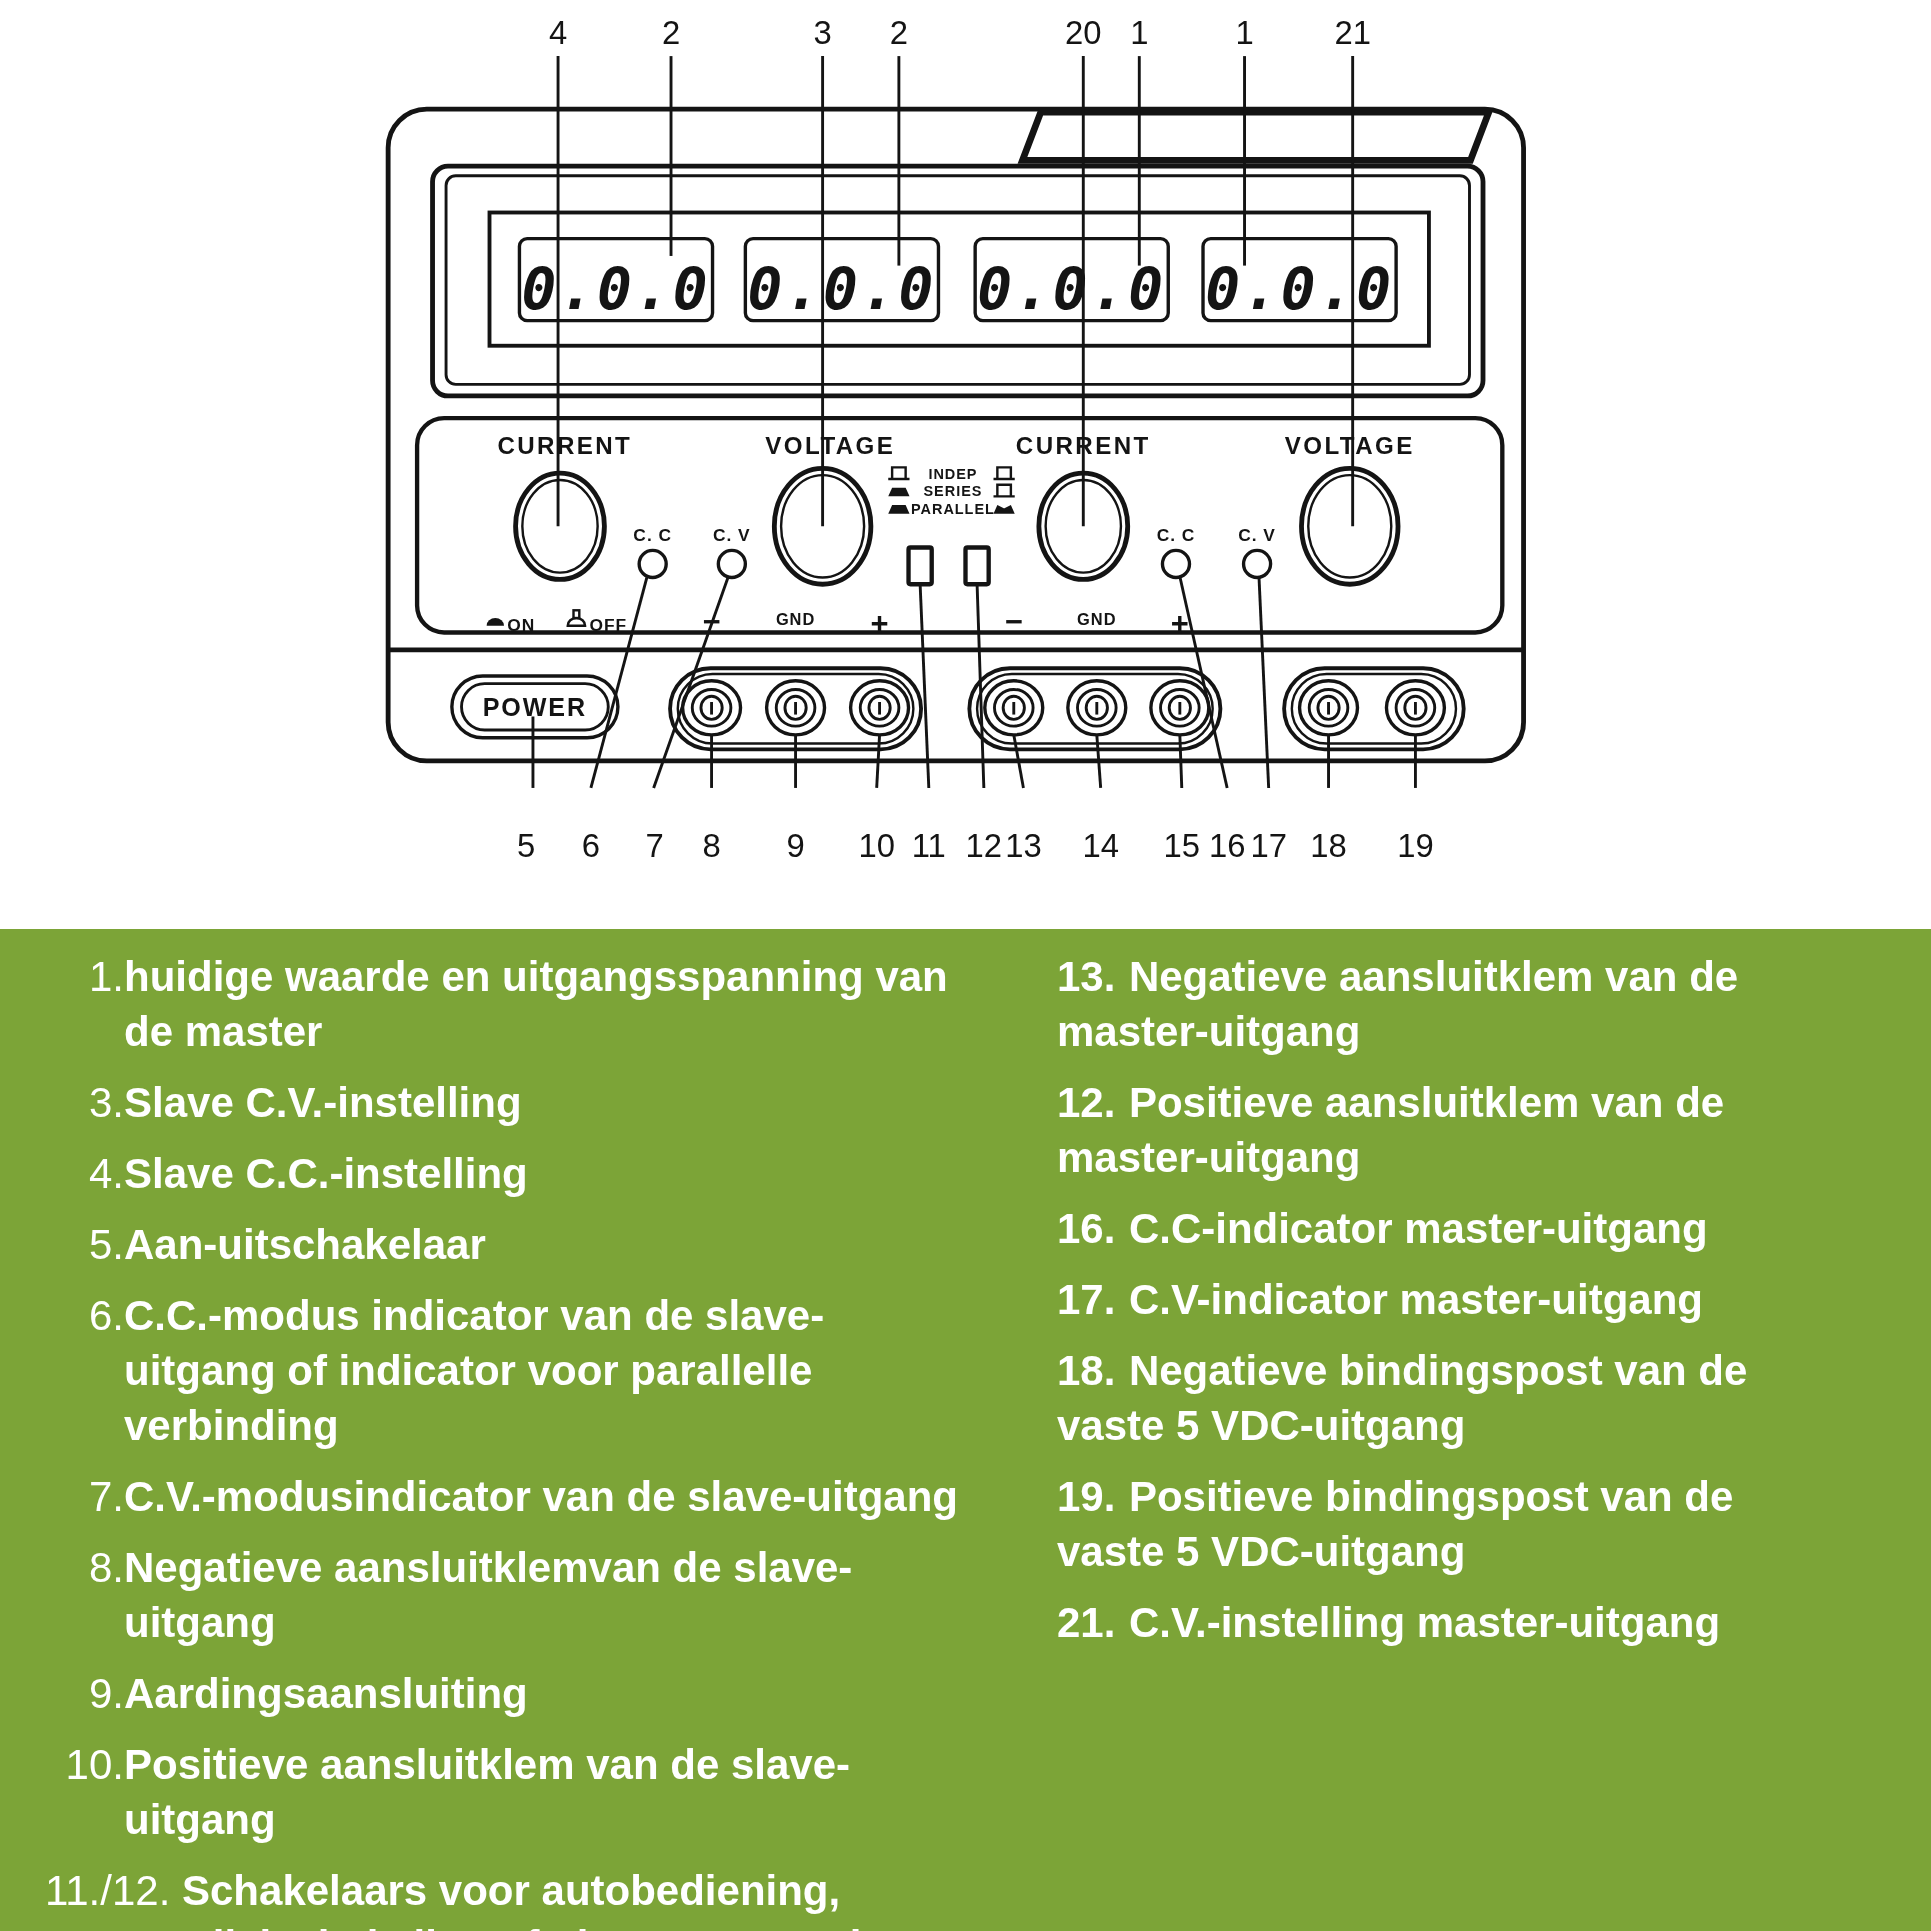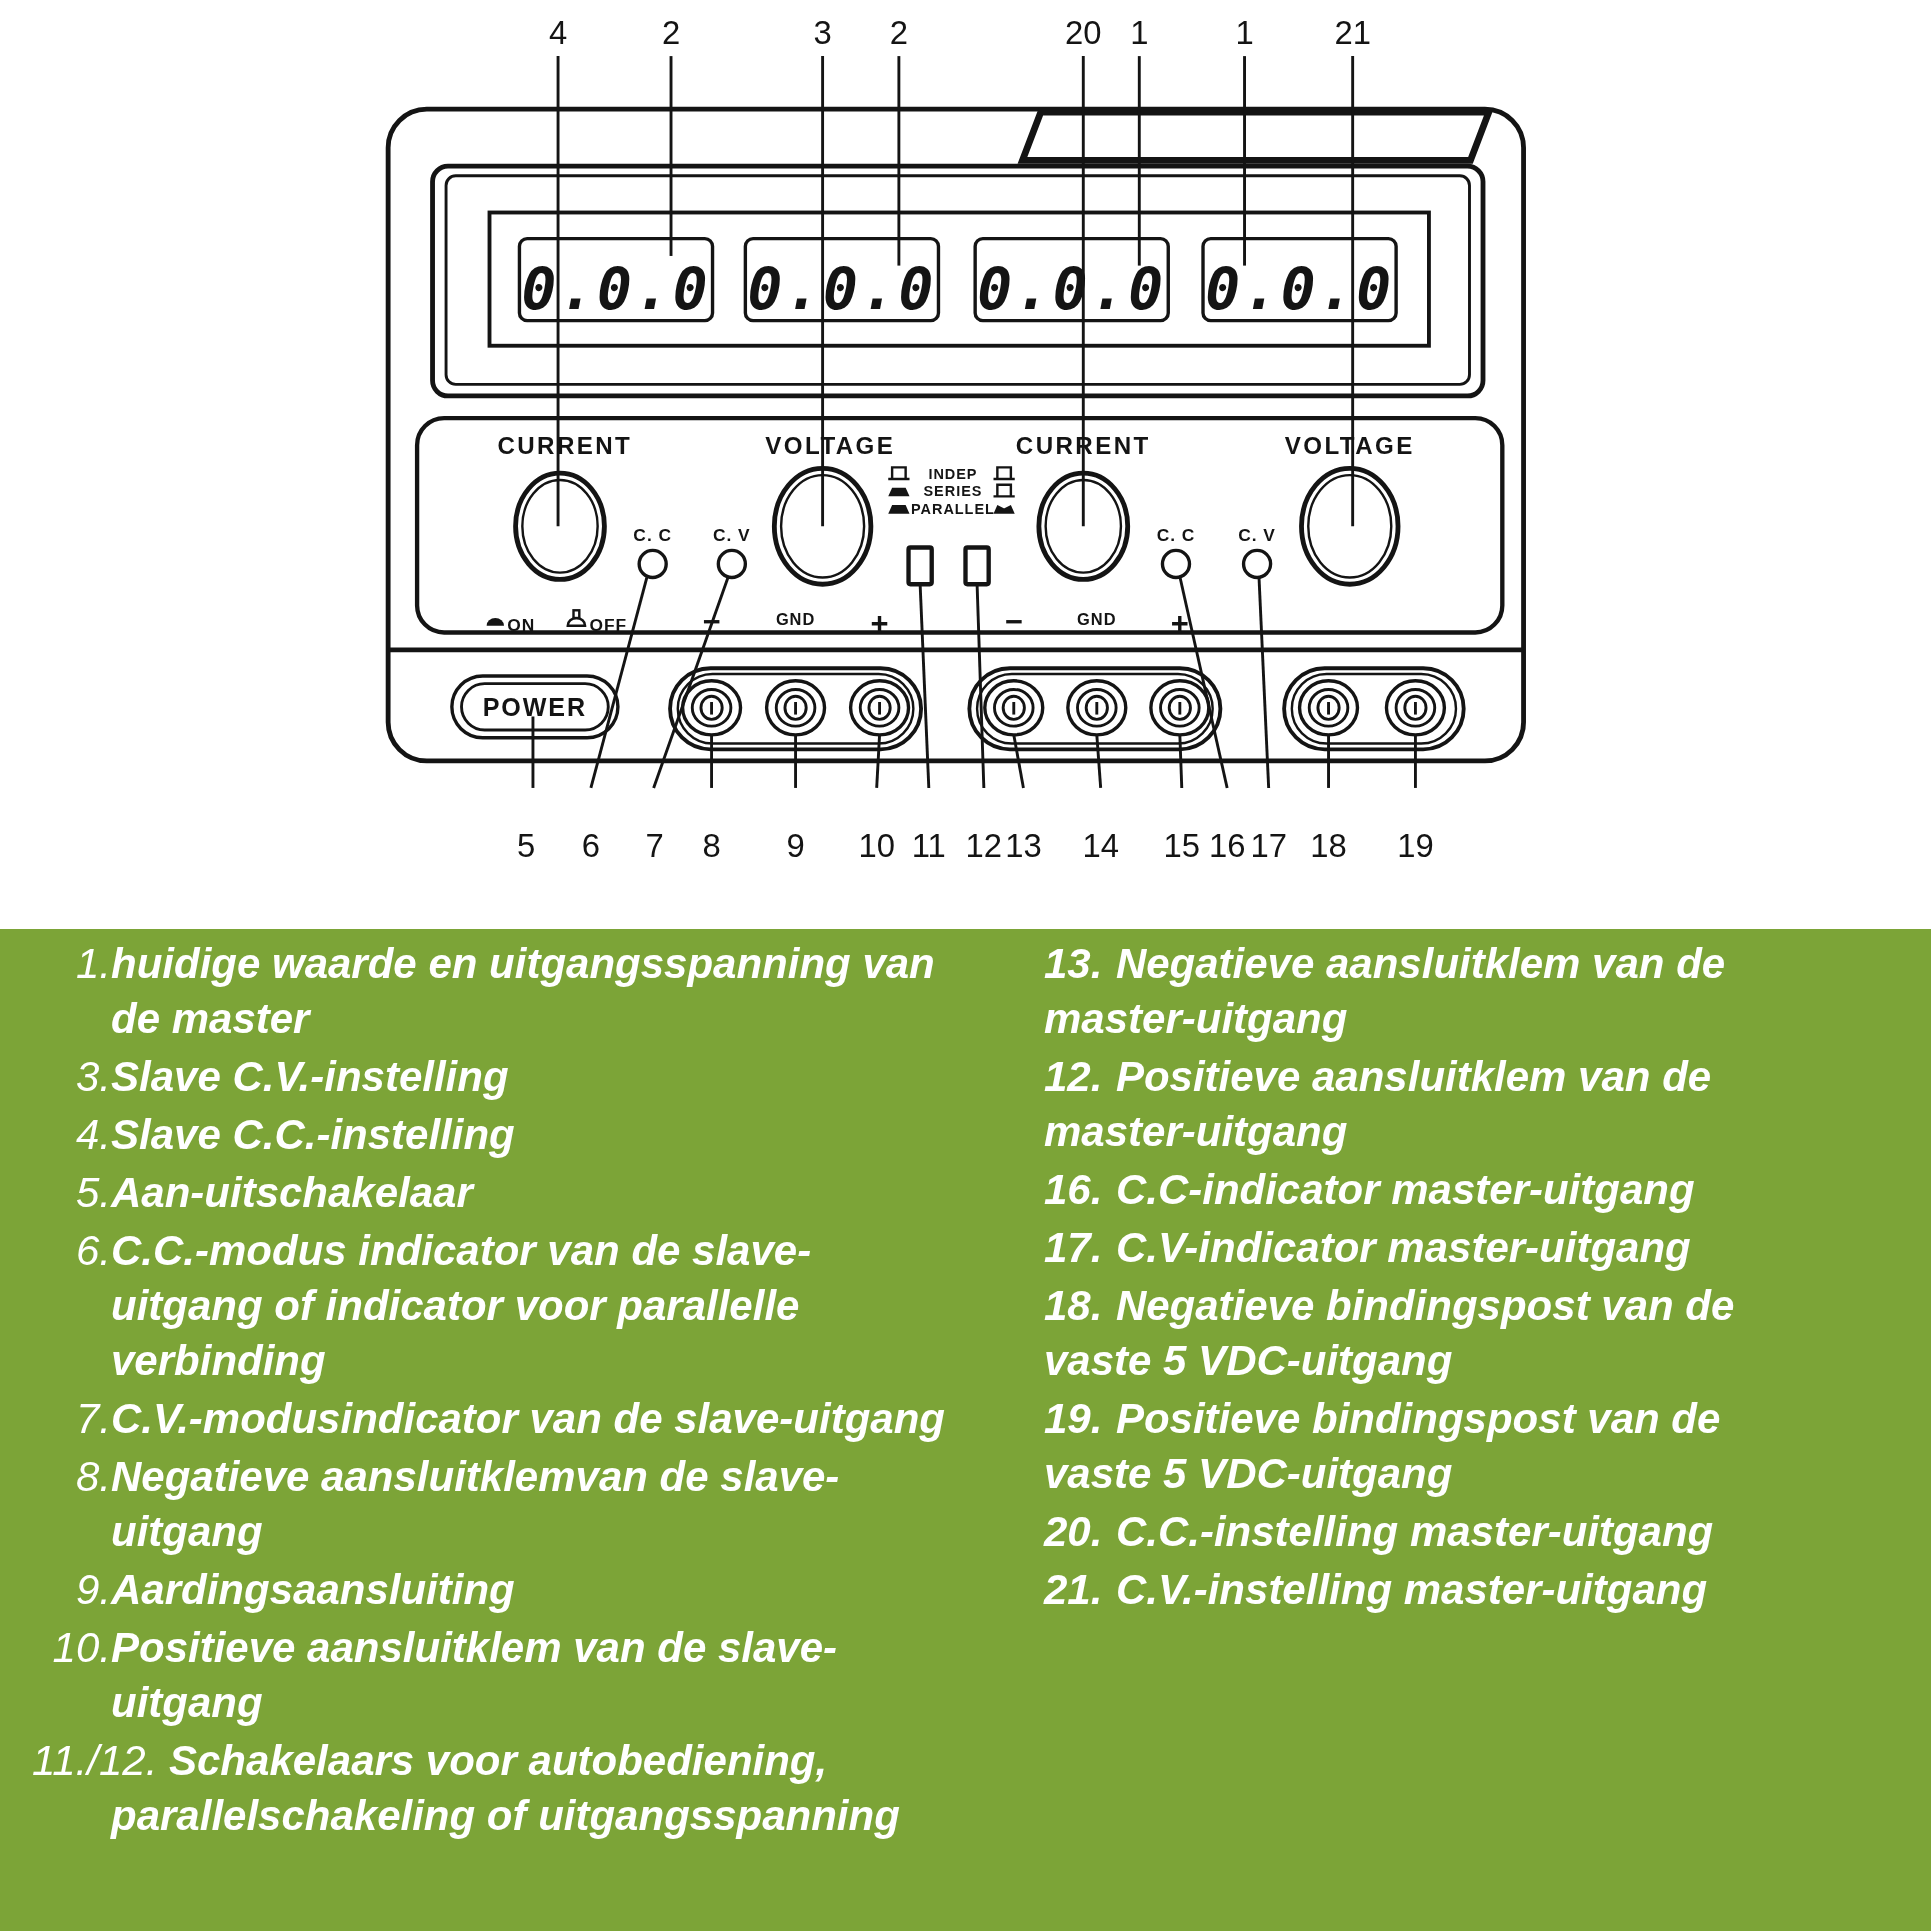--- a/index.html
+++ b/index.html
@@ -21,21 +21,21 @@
   .power-lbl { font-family:"Liberation Sans",sans-serif; font-size:26px; font-weight:700; letter-spacing:2px; }
 
   .ink   { stroke:#141414; fill:none; }
   .inkf  { stroke:#141414; fill:#ffffff; }
 
   
   .legend-area { position:absolute; left:0; top:929px; width:1931px; height:1002px; background:#7CA437; }
   .col { position:absolute; top:3.9px; color:#ffffff; font-size:42px; line-height:55px; font-weight:700; }
   .col-left  { left:29px;  width:1072px; }
   .col-right { left:1041px; width:821px; }
-  .item { margin:3px;font-style:italic; }
+  .item { margin:16px; }
   .col-left .item { padding-left:79px; text-indent:-79px; }
   .col-left .num  { display:inline-block; min-width:79px; text-align:right; font-weight:400; text-indent:0; }
   .col-right .num { font-weight:700; padding-right:13.5px; }
   .txt { white-space:pre-line; }
 </style>
 </head>
 <body>
 
 <div class="page">
 
@@ -274,19 +274,18 @@
         <div class="item"><span class="num">13.</span><span class="txt">Negatieve aansluitklem van de
 master-uitgang</span></div>
         <div class="item"><span class="num">12.</span><span class="txt">Positieve aansluitklem van de
 master-uitgang</span></div>
         <div class="item"><span class="num">16.</span><span class="txt">C.C-indicator master-uitgang</span></div>
         <div class="item"><span class="num">17.</span><span class="txt">C.V-indicator master-uitgang</span></div>
         <div class="item"><span class="num">18.</span><span class="txt">Negatieve bindingspost van de
 vaste 5 VDC-uitgang</span></div>
         <div class="item"><span class="num">19.</span><span class="txt">Positieve bindingspost van de
 vaste 5 VDC-uitgang</span></div>
-        <div class="item"><span class="num">20.</span><span class="txt">C.C.-instelling master-uitgang</span></div>
         <div class="item"><span class="num">21.</span><span class="txt">C.V.-instelling master-uitgang</span></div>
       </div>
   </div>
 
 </div>
 
 
 </body></html>

